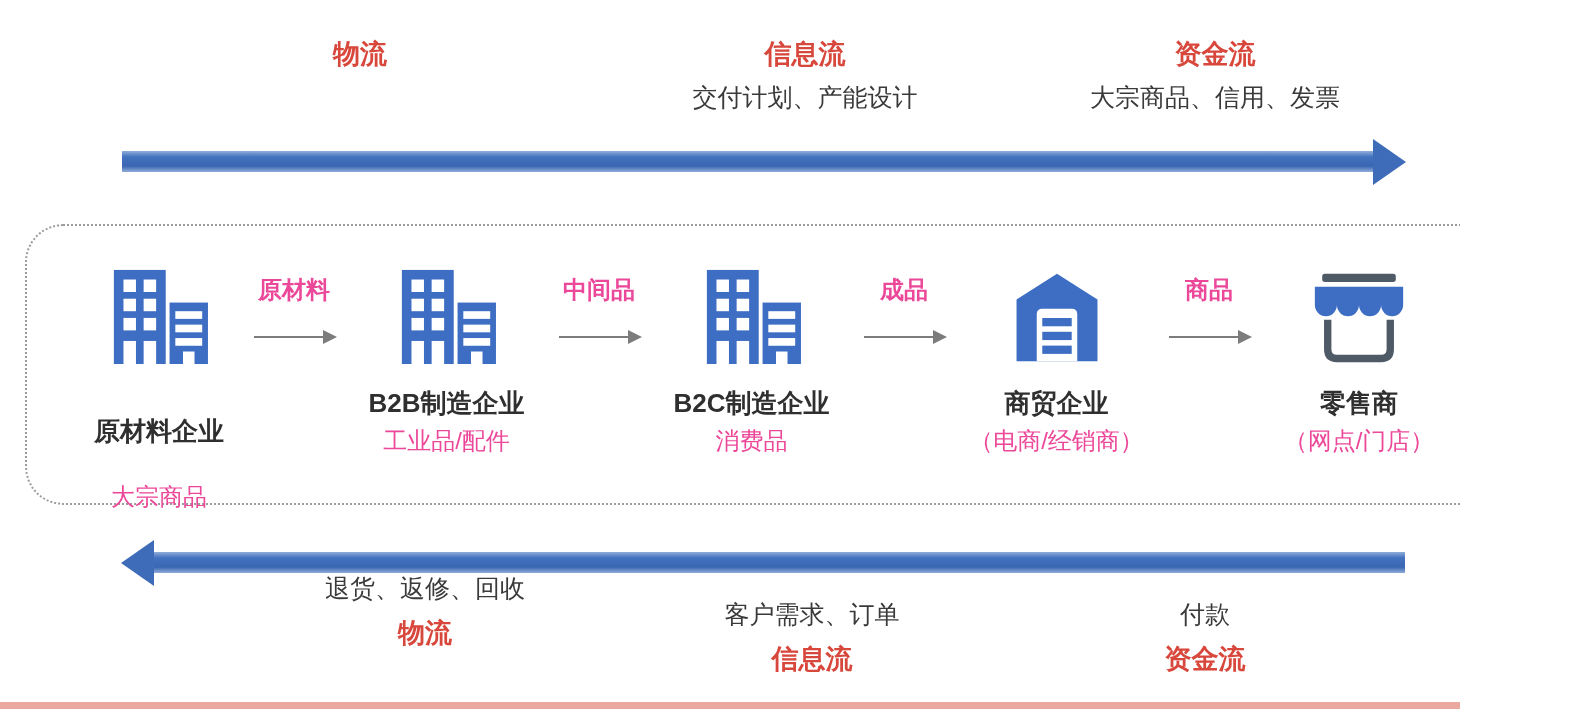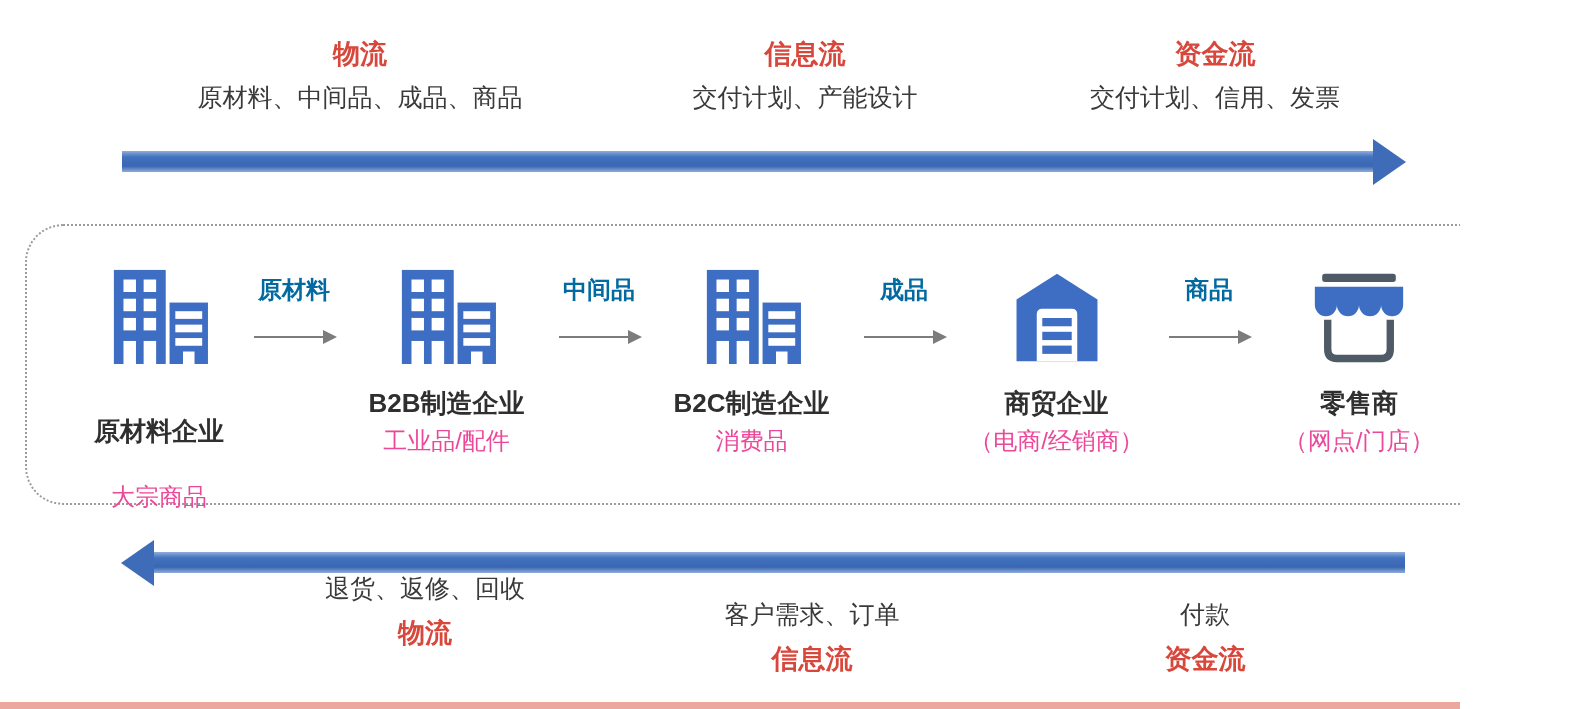--- a/index.html
+++ b/index.html
@@ -28,44 +28,43 @@
     border:2px dotted #9b9b9b;border-radius:38px;box-sizing:border-box;background:#fff;}
   .entities{display:flex;align-items:flex-start;padding:42px 42px 0 52px;}
   .entity{display:flex;flex-direction:column;align-items:center;flex:0 0 auto;}
   .entity .icon-slot{height:96px;display:flex;align-items:flex-end;justify-content:center;}
   .entity-name{font-size:26px;font-weight:bold;color:#2f2f2f;margin-top:22px;white-space:nowrap;}
   .entity-sub{font-size:24px;color:#ec4899;margin-top:4px;white-space:nowrap;}
   .w155{width:160px;gap:28px;}.w195{width:195px;justify-content:flex-end;}.w190{width:190px;}.w120{width:120px;}
 
   
   .connector{flex:1 1 0;display:flex;flex-direction:column;align-items:center;padding-top:6px;margin:0 10px;min-width:90px;}
-  .connector-label{font-size:24px;font-weight:bold;color:#0369a1;white-space:nowrap;}
+  .connector-label{font-size:24px;font-weight:bold;color:#ec4899;white-space:nowrap;}
   .connector-line{position:relative;width:88%;height:2px;background:#7c7c7c;margin-top:30px;}
   .connector-line::after{content:"";position:absolute;right:-3px;top:-6px;
     border-left:14px solid #7c7c7c;border-top:7px solid transparent;border-bottom:7px solid transparent;}
 
   
   .bottom-strip{position:absolute;left:0;bottom:0;width:100%;height:7px;background:#eaa89e;}
 </style>
 </head>
 <body>
 
 <div class="page">
 
   <div class="flow-group" style="left:360px;top:38px;">
     <div class="flow-title">物流</div>
-    <div class="flow-desc">原材料、中间品、成品、商品</div>
   </div>
   <div class="flow-group" style="left:805px;top:38px;">
     <div class="flow-title">信息流</div>
     <div class="flow-desc">交付计划、产能设计</div>
   </div>
   <div class="flow-group" style="left:1215px;top:38px;">
     <div class="flow-title">资金流</div>
-    <div class="flow-desc">交付计划、信用、发票</div>
+    <div class="flow-desc">大宗商品、信用、发票</div>
   </div>
 
   <div class="big-arrow right"></div>
 
   <div class="chain-box">
     <div class="entities">
 
       <div class="entity w155">
         <div class="icon-slot">
           <svg width="118" height="96" viewBox="0 0 110 100">

